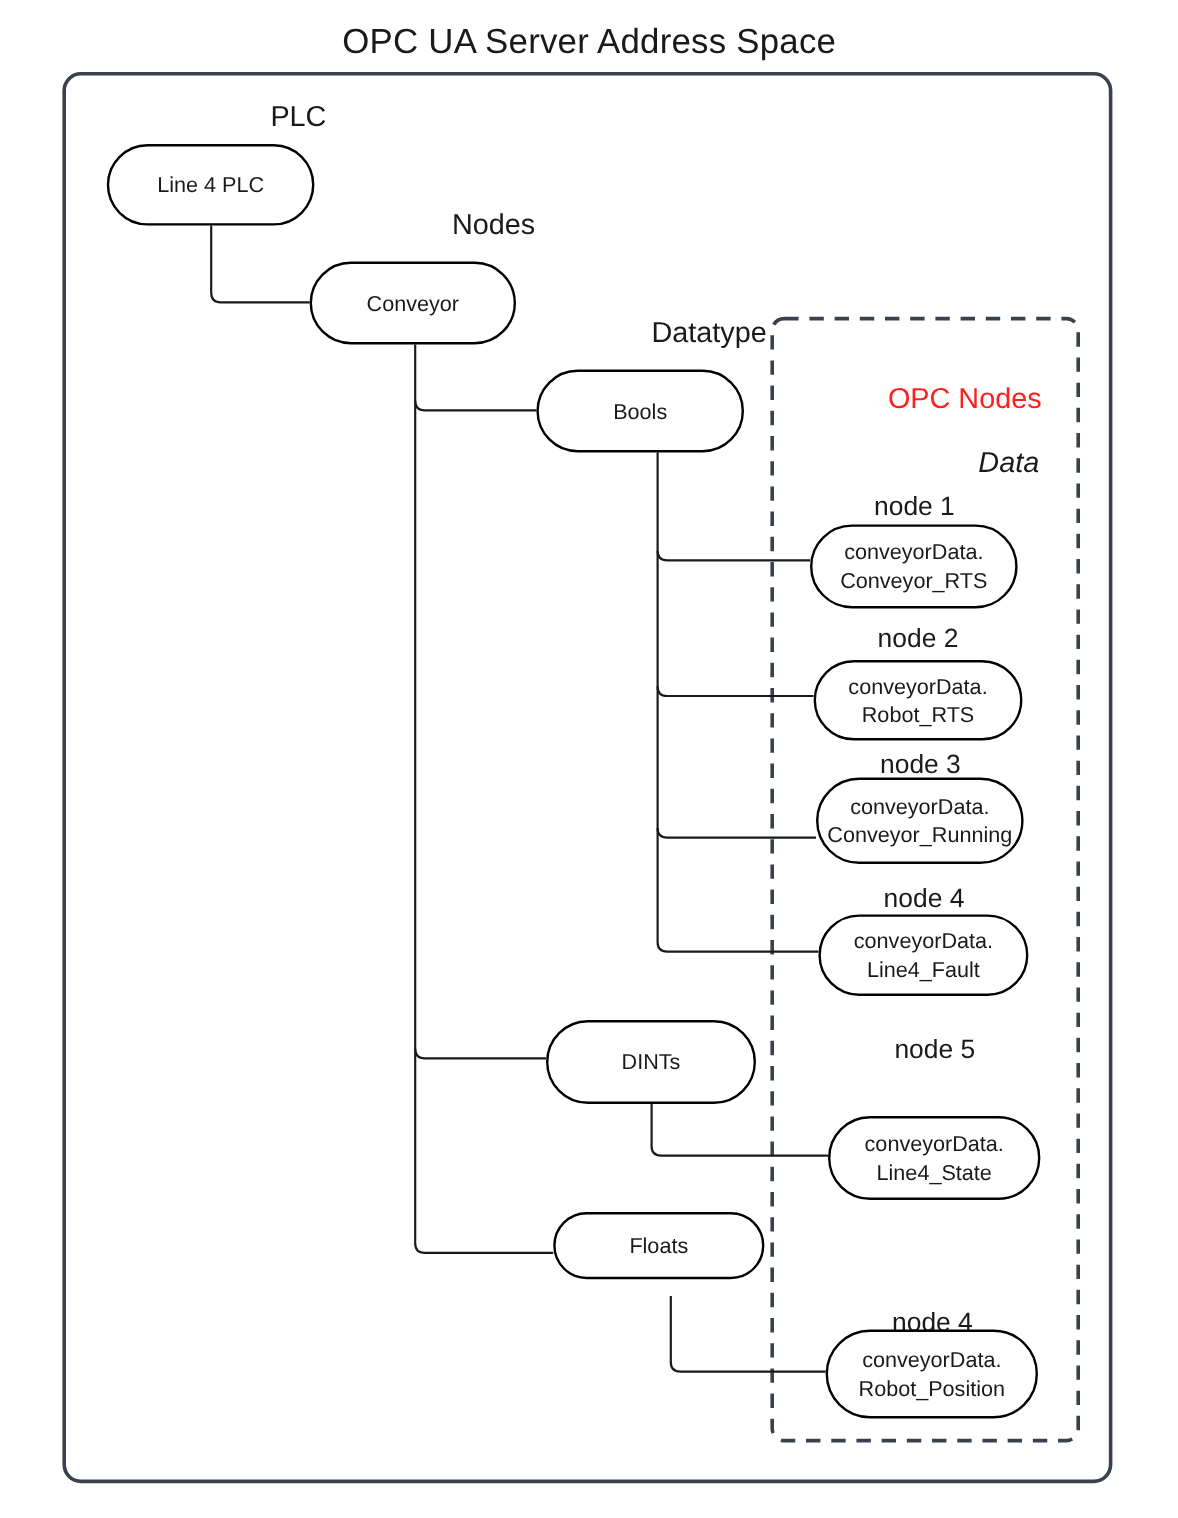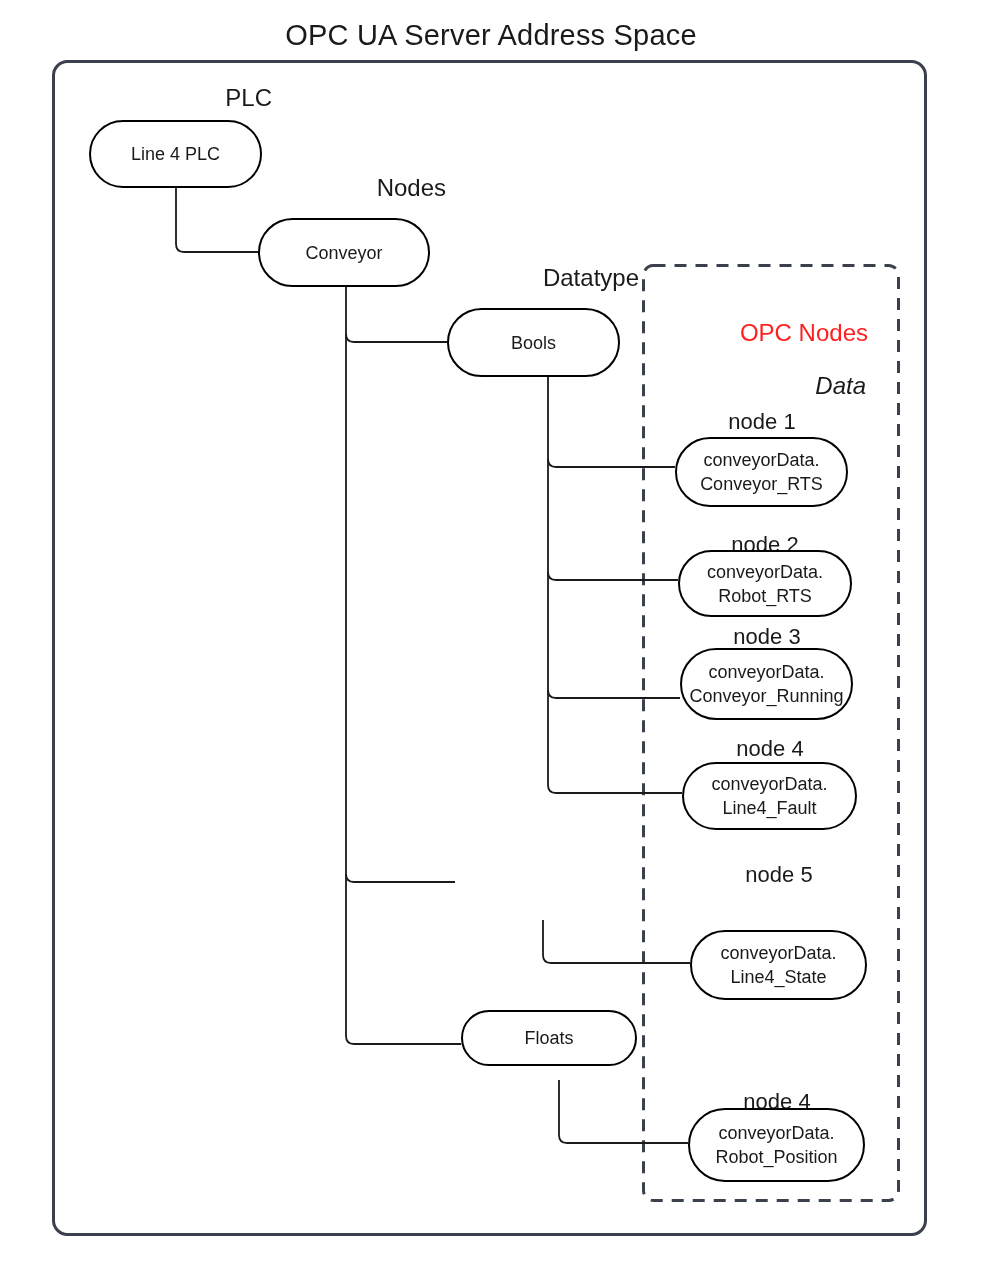--- a/index.html
+++ b/index.html
@@ -71,31 +71,34 @@
 
   <div class="pill" style="left:89px; top:120px; width:173px; height:68px;">
     <span>Line 4 PLC</span>
   </div>
   <div class="pill" style="left:447px; top:308px; width:173px; height:69px;">
     <span>Bools</span>
   </div>
   <div class="pill" style="left:258px; top:218px; width:172px; height:69px;">
     <span>Conveyor</span>
   </div>
+  <div class="pill" style="left:455px; top:850px; width:175px; height:70px;">
+    <span>DINTs</span>
+  </div>
   <div class="pill" style="left:461px; top:1010px; width:176px; height:56px;">
     <span>Floats</span>
   </div>
 
   <div class="nlabel" style="left:682px; top:409px;">node 1</div>
   <div class="pill" style="left:675px; top:437px; width:173px; height:70px;">
     <span>conveyorData.</span>
     <span>Conveyor_RTS</span>
   </div>
 
-  <div class="nlabel" style="left:685px; top:532px;">node 2</div>
+  <div class="nlabel" style="left:685px; top:519px;">node 2</div>
   <div class="pill" style="left:678px; top:550px; width:174px; height:67px;">
     <span>conveyorData.</span>
     <span>Robot_RTS</span>
   </div>
 
   <div class="nlabel" style="left:687px; top:624px;">node 3</div>
   <div class="pill" style="left:680px; top:648px; width:173px; height:72px;">
     <span>conveyorData.</span>
     <span>Conveyor_Running</span>
   </div>

